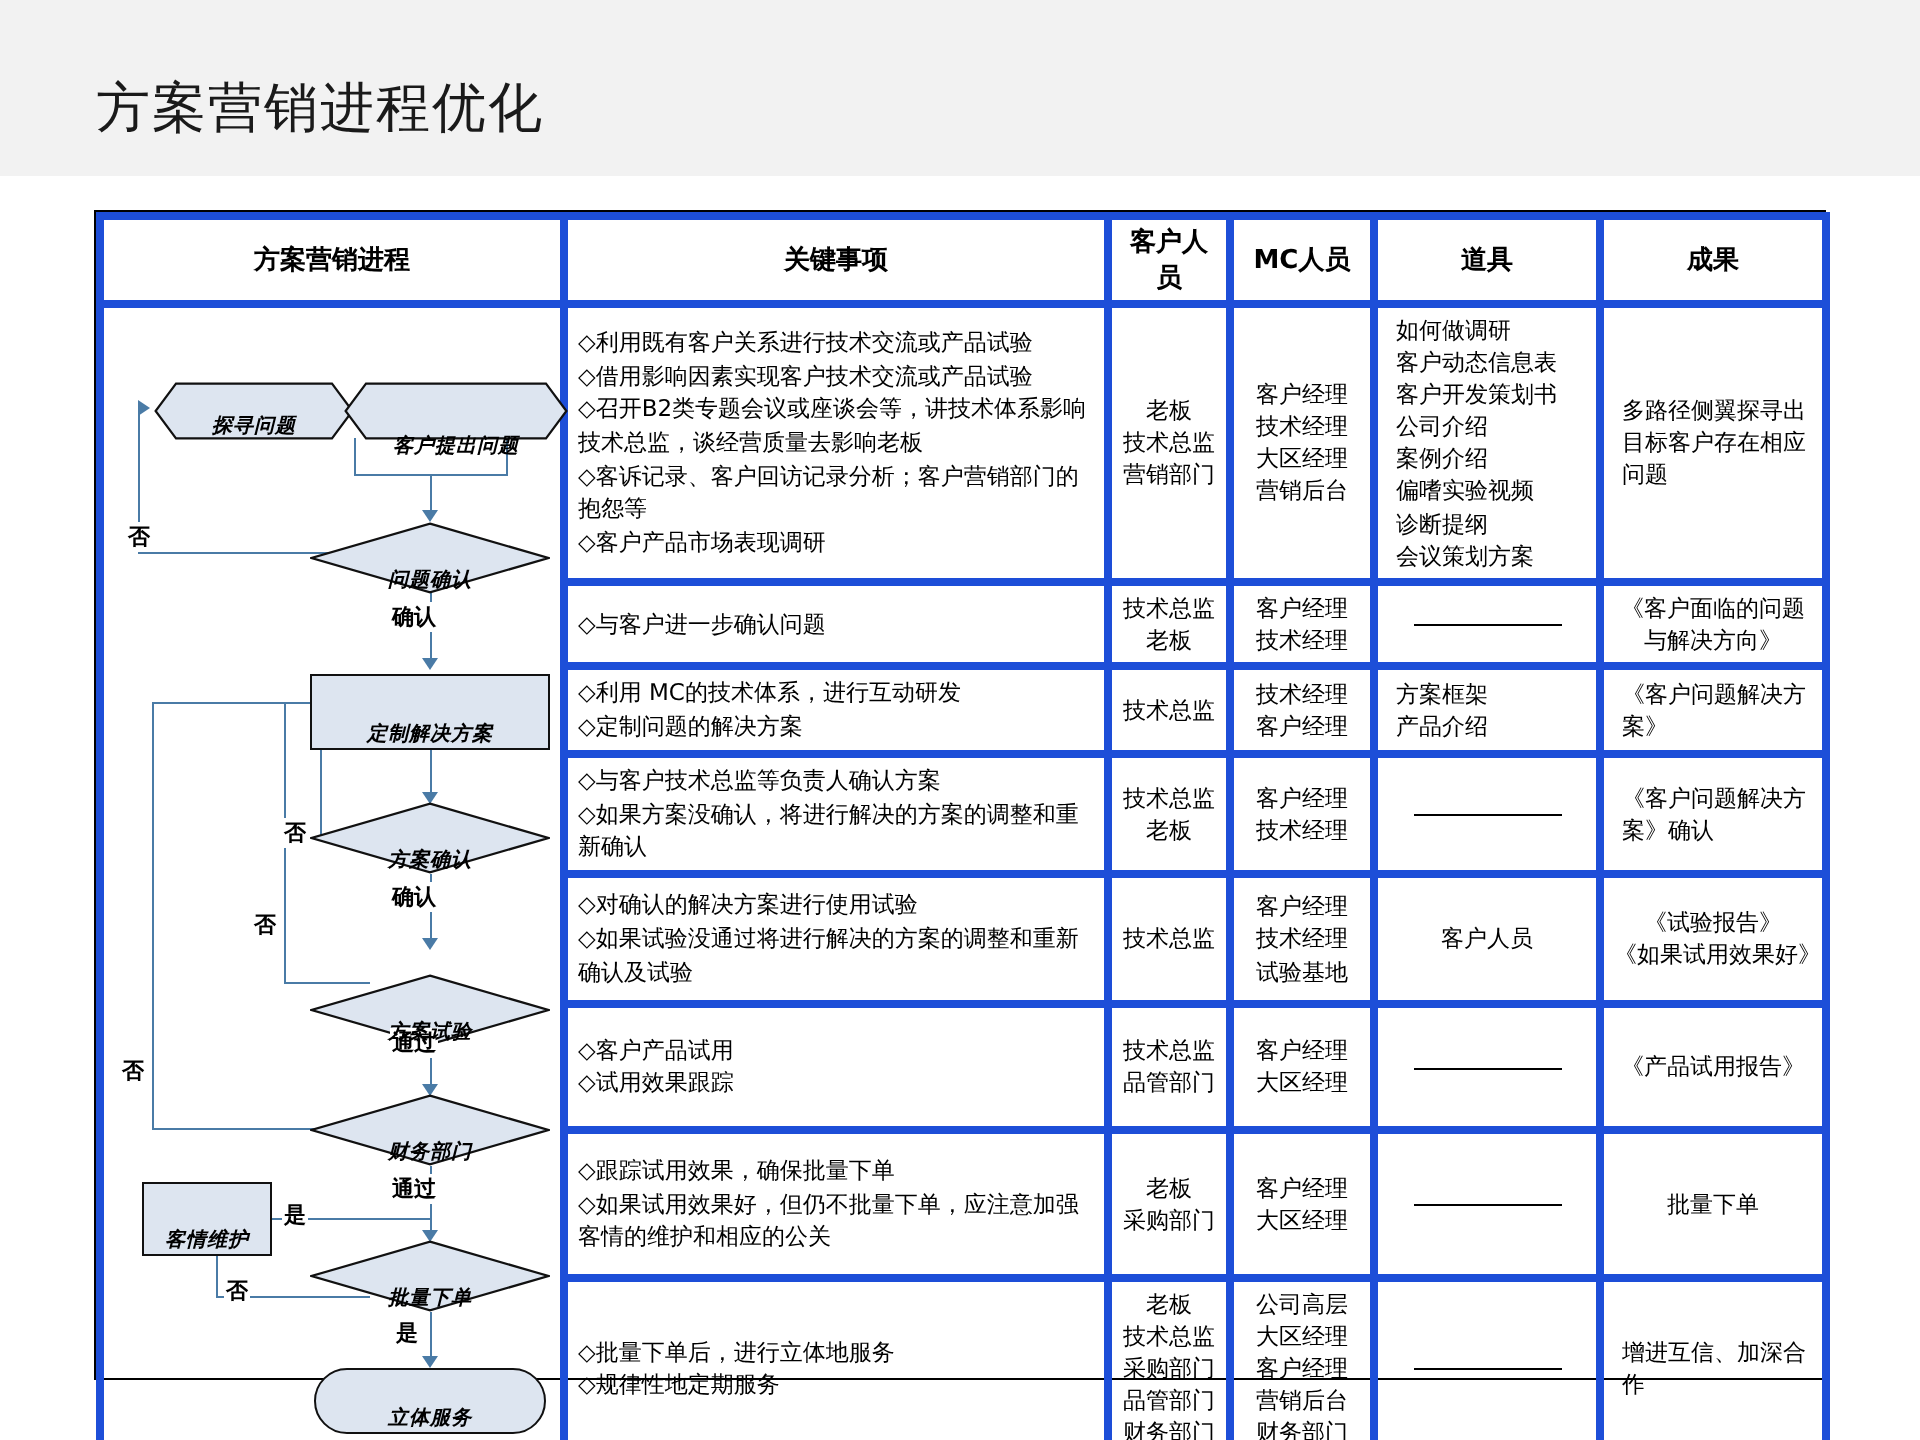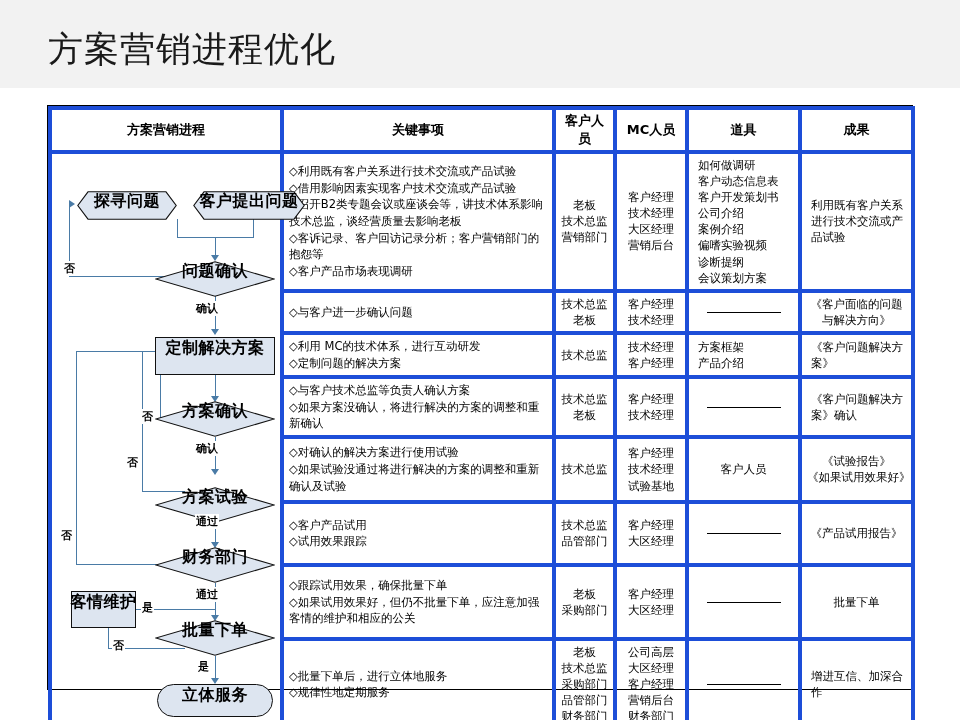--- a/index.html
+++ b/index.html
@@ -10,22 +10,22 @@
     overflow:hidden;
   }
   .slide{position:relative;width:960px;height:720px;background:#ffffff;}
 
   
   .title-band{
     position:absolute;left:0;top:0;width:960px;height:88px;
     background:#f2f2f2;
   }
   .title-text{
-    position:absolute;left:48px;top:26px;
-    font-size:35px;color:#1a1a1a;letter-spacing:1px;
+    position:absolute;left:48px;top:36px;
+    font-size:27px;color:#1a1a1a;letter-spacing:1px;
     font-family:"DejaVu Serif","Liberation Serif",serif;
     white-space:nowrap;
   }
 
   
   .table-wrap{
     position:absolute;left:47px;top:105px;
     width:866px;height:585px;
     border:1.5px solid #000;
     box-sizing:border-box;
@@ -68,24 +68,25 @@
 
   .flowcell{padding:0;position:relative;vertical-align:top;}
 
   
   .flow{position:relative;width:232px;height:560px;}
   .node{
     position:absolute;
     background:#dde5f0;
     border:1.1px solid #111;
     box-sizing:border-box;
-    display:flex;align-items:flex-start;justify-content:center;
-    font-size:16px;font-weight:bold;color:#000;
+    display:flex;align-items:flex-end;justify-content:center;
+    font-size:10px;font-weight:bold;color:#000;
     white-space:nowrap;
     letter-spacing:.5px;
+    font-style:italic;
   }
   .hex{
     background:transparent;border:none;
   }
   .hex svg{position:absolute;left:0;top:0;}
   .hex span{position:relative;z-index:2;}
   .diamond{background:transparent;border:none;}
   .diamond svg{position:absolute;left:0;top:0;}
   .diamond span{position:relative;z-index:2;}
   .rect{border-radius:0;}
@@ -197,21 +198,21 @@
               <div class="conn v" style="left:51px;top:467px;height:21px;"></div>
               <div class="arr up" style="left:46.5px;top:461px;"></div>
 
               <div class="node hex" style="left:20px;top:30px;width:100px;height:29px;">
                 <svg width="100" height="29" viewBox="0 0 100 29">
                   <polygon points="11,0.8 89,0.8 99.2,14.5 89,28.2 11,28.2 0.8,14.5" fill="#dde5f0" stroke="#111" stroke-width="1.1"></polygon>
                 </svg>
                 <span>探寻问题</span>
               </div>
 
-              <div class="node hex" style="left:136px;top:30px;width:112px;height:39px;">
+              <div class="node hex" style="left:115px;top:30px;width:112px;height:39px;">
                 <svg width="112" height="29" viewBox="0 0 112 29">
                   <polygon points="11,0.8 101,0.8 111.2,14.5 101,28.2 11,28.2 0.8,14.5" fill="#dde5f0" stroke="#111" stroke-width="1.1"></polygon>
                 </svg>
                 <span>客户提出问题</span>
               </div>
 
               <div class="node diamond" style="left:98px;top:100px;width:120px;height:36px;">
                 <svg width="120" height="36" viewBox="0 0 120 36">
                   <polygon points="60,0.8 119.2,18 60,35.2 0.8,18" fill="#dde5f0" stroke="#111" stroke-width="1.1"></polygon>
                 </svg>
@@ -294,21 +295,21 @@
             <span class="kline">如何做调研</span>
             <span class="kline">客户动态信息表</span>
             <span class="kline">客户开发策划书</span>
             <span class="kline">公司介绍</span>
             <span class="kline">案例介绍</span>
             <span class="kline">偏嗜实验视频</span>
             <span class="kline">诊断提纲</span>
             <span class="kline">会议策划方案</span>
           </td>
           <td class="cell-res left">
-            <span class="kline wrap">利用既有客户关系进行技术交流或产品试验</span>
+            <span class="kline wrap">多路径侧翼探寻出目标客户存在相应问题</span>
           </td>
         </tr>
 
         <tr style="height:40px;">
           <td class="cell-key">
             <span class="kline wrap">◇与客户进一步确认问题</span>
           </td>
           <td class="cell-ppl">
             <span class="kline">技术总监</span>
             <span class="kline">老板</span>

